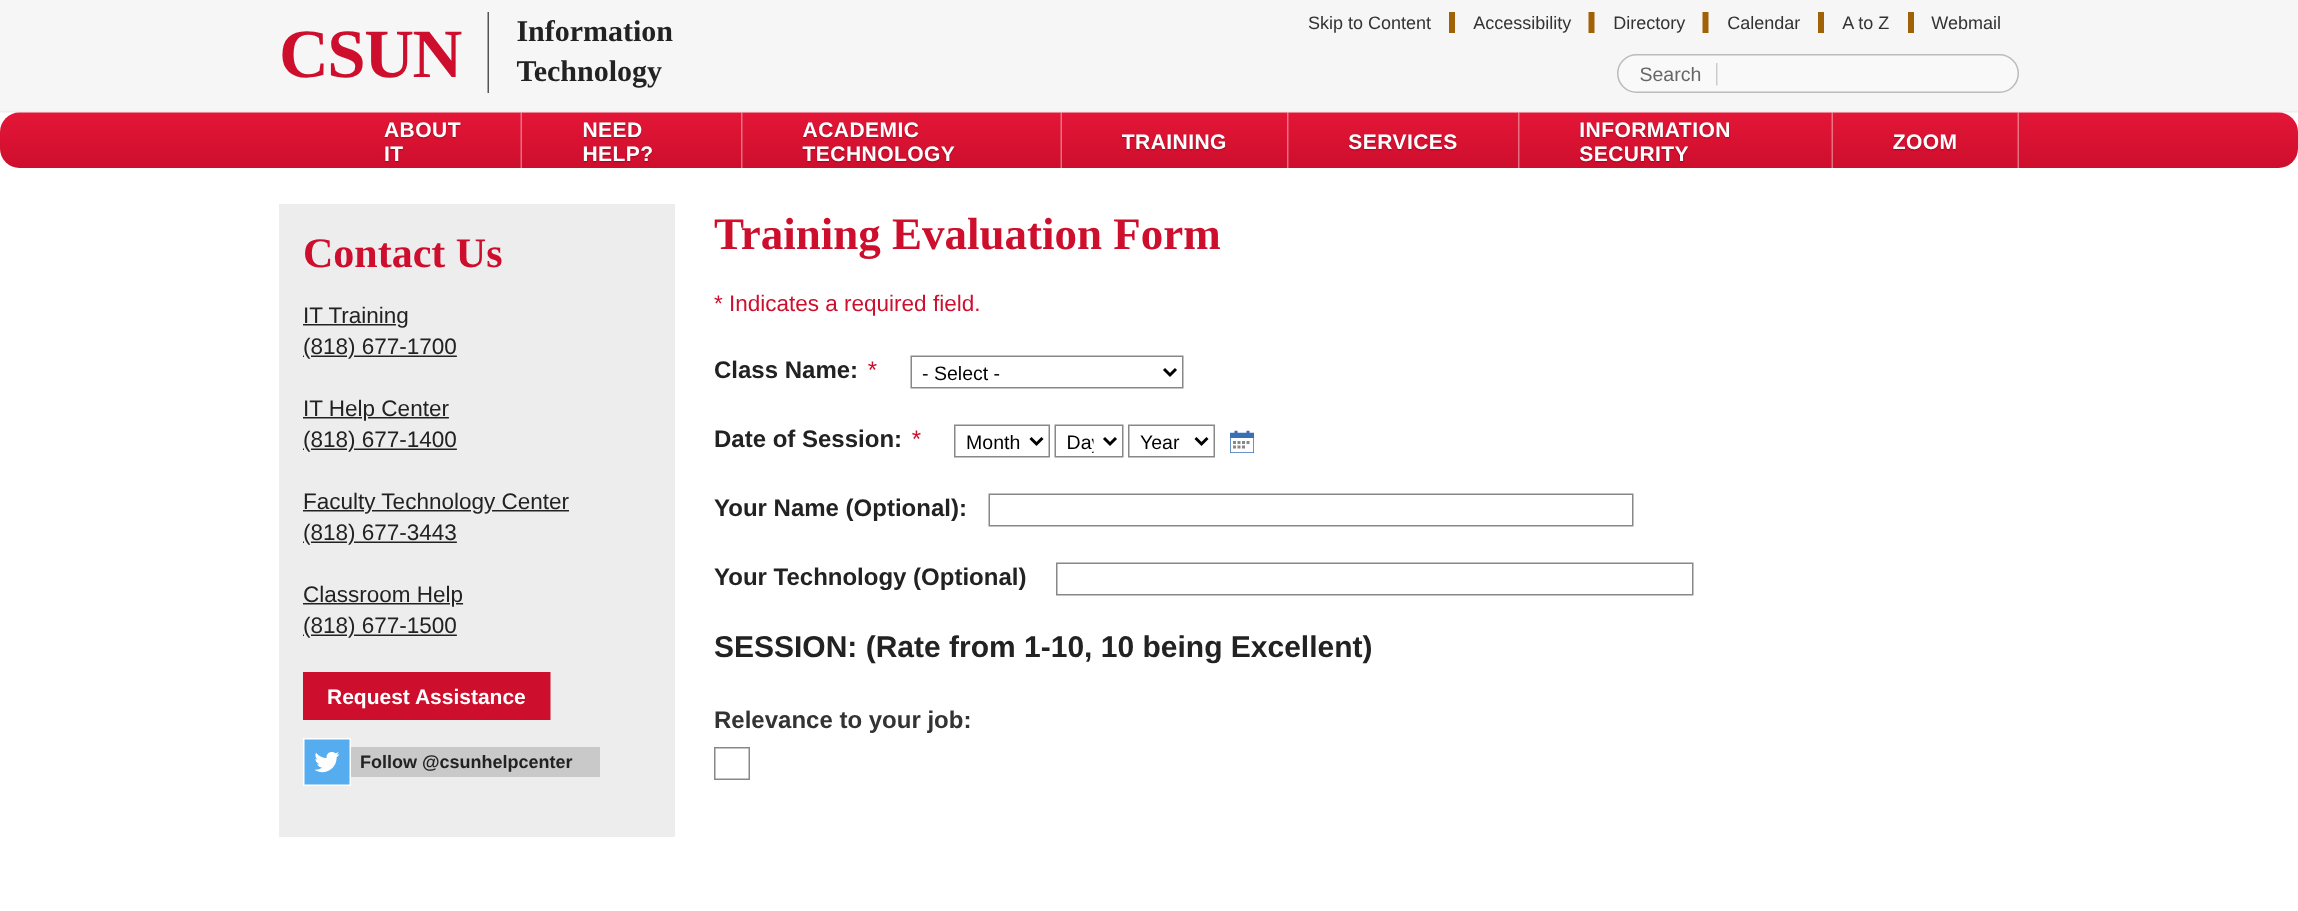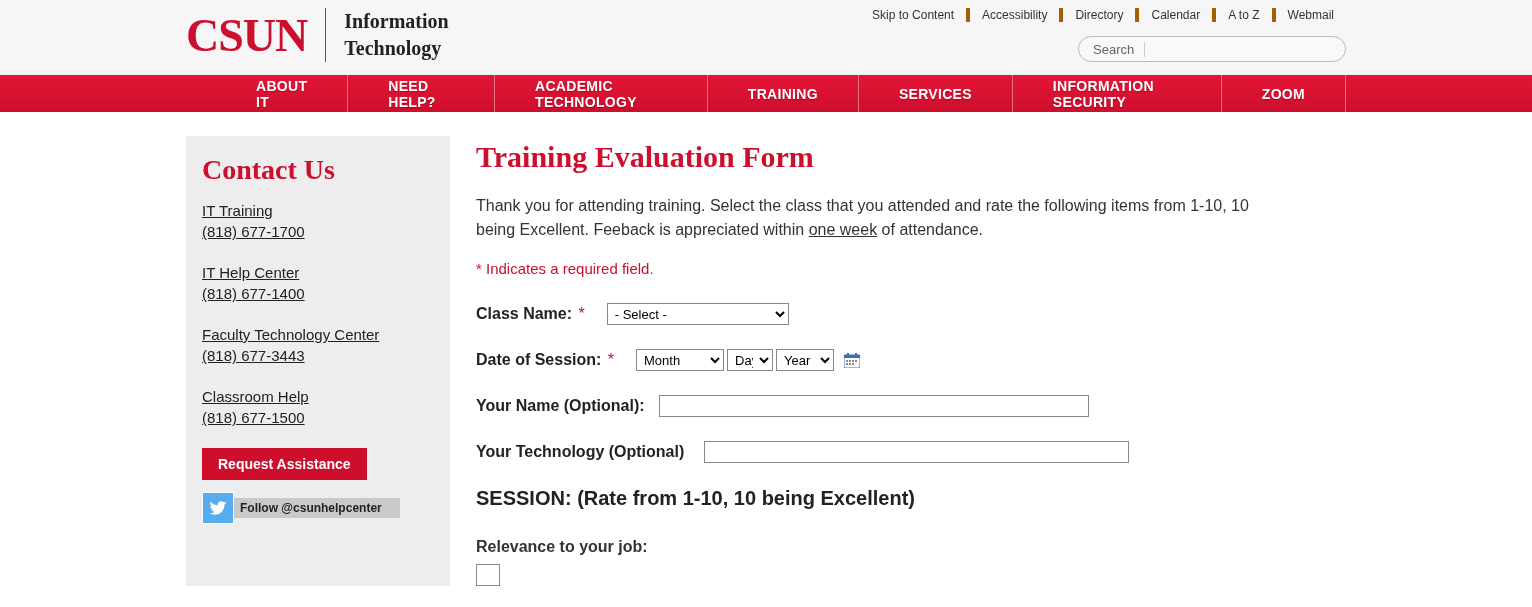--- a/index.html
+++ b/index.html
@@ -16,21 +16,21 @@
 
   .top-right { margin-left: auto; display: flex; flex-direction: column; align-items: flex-end; gap: 14px; }
   .util-links { font-size: 12px; color: #333; display: flex; gap: 0; }
   .util-links span { padding: 0 12px; border-right: 4px solid #a16207; cursor: pointer; }
   .util-links span:last-child { border-right: none; }
 
   .search-box { width: 268px; height: 26px; border: 1px solid #bbb; border-radius: 14px; background: #f9f9f9; display: flex; align-items: center; padding: 0 14px; }
   .search-label { color: #666; font-size: 13px; border-right: 1px solid #ccc; padding-right: 10px; margin-right: 8px; }
   .search-input { border: none; background: transparent; outline: none; flex: 1; font-size: 13px; }
 
-  .nav { background: #CE0E2D; background: linear-gradient(#e41637,#CE0E2D); height: 37px; }
+  .nav { background: #CE0E2D; background: linear-gradient(#e41637,#CE0E2D); height: 37px; border-radius: 13px; }
   .nav-inner { width: 1160px; margin: 0 auto; display: flex; }
   .nav-item { color: #fff; font-weight: bold; font-size: 14px; padding: 0 40px; height: 37px; display: flex; align-items: center; border-right: 1px solid rgba(255,255,255,0.4); cursor: pointer; text-shadow: 0 1px 1px rgba(0,0,0,0.3); letter-spacing: 0.3px; }
   .nav-item:first-child { padding-left: 70px; }
 
   .content-row { width: 1160px; margin: 24px auto 0 auto; display: flex; gap: 26px; }
 
   .sidebar { width: 264px; background: #ededed; padding: 18px 16px 40px 16px; }
   .sidebar h2 { font-family: Georgia, serif; font-size: 28px; color: #CE0E2D; font-weight: bold; margin-bottom: 14px; }
   .contact-block { margin-bottom: 20px; font-size: 15px; }
   .contact-block .cname { text-decoration: underline; color: #222; display: block; line-height: 1.4; }
@@ -44,21 +44,21 @@
   .main h1 { font-family: Georgia, serif; color: #CE0E2D; font-size: 30px; font-weight: bold; margin-bottom: 20px; }
   .intro { font-size: 16px; color: #333; line-height: 1.5; margin-bottom: 18px; max-width: 810px; }
   .intro .uw { text-decoration: underline; }
   .required-note { color: #CE0E2D; font-size: 15px; margin-bottom: 26px; }
 
   .form-row { margin-bottom: 24px; font-size: 16px; display: flex; align-items: center; flex-wrap: wrap; }
   .form-row label { font-weight: bold; color: #222; }
   .req-star { color: #CE0E2D; margin-left: 2px; }
   .form-row select, .form-row input[type=text] { font-size: 13px; padding: 1px 3px; border: 1px solid #888; background: #fff; height: 22px; }
   .sel-class { width: 182px; margin-left: 22px; }
-  .sel-month { width: 88px; margin-left: 22px; }
+  .sel-month { width: 64px; margin-left: 22px; }
   .sel-day { width: 46px; margin-left: 3px; }
   .sel-year { width: 58px; margin-left: 3px; }
   .cal-icon { margin-left: 10px; display:inline-flex; cursor:pointer; }
   .cal-icon svg { width:16px; height:15px; }
   .txt-name { width: 430px; margin-left: 14px; }
   .txt-dept { width: 425px; margin-left: 20px; }
 
   .session-head { font-weight: bold; font-size: 20px; color: #222; margin: 22px 0 28px 0; }
   .rating-label { font-weight: bold; font-size: 16px; margin-bottom: 8px; }
   .rating-input { width: 24px; height: 22px; border: 1px solid #888; }
@@ -135,23 +135,20 @@
             <path d="M23 4.9c-.8.4-1.7.6-2.6.8.9-.6 1.6-1.4 2-2.5-.9.5-1.9.9-2.9 1.1C18.6 3.4 17.4 3 16.1 3c-2.5 0-4.5 2-4.5 4.5 0 .4 0 .7.1 1C7.9 8.3 4.5 6.5 2.3 3.7c-.4.7-.6 1.4-.6 2.3 0 1.6.8 2.9 2 3.8-.7 0-1.4-.2-2-.6v.1c0 2.2 1.6 4 3.6 4.4-.4.1-.8.2-1.2.2-.3 0-.6 0-.8-.1.6 1.8 2.3 3.1 4.3 3.1-1.6 1.2-3.5 2-5.7 2-.4 0-.7 0-1.1-.1C2.9 20.2 5.3 21 7.9 21c8.2 0 12.7-6.8 12.7-12.7v-.6c.9-.6 1.6-1.4 2.4-2.8z"></path>
           </svg>
       </span>
       <span>Follow @csunhelpcenter</span>
     </div>
   </div>
 
   <div class="main">
     <h1>Training Evaluation Form</h1>
 
-    <p class="intro">
-      <span>Thank you for attending training. Select the class that you attended and rate the following items from 1-10, 10 being Excellent. Feeback is appreciated within </span><span class="uw">one week</span><span> of attendance.</span>
-    </p>
 
     <p class="required-note">* Indicates a required field.</p>
 
     <div class="form-row">
       <label>Class Name:</label>
       <span class="req-star">&nbsp;*</span>
       <select class="sel-class">
         <option>- Select -</option>
       </select>
     </div>

